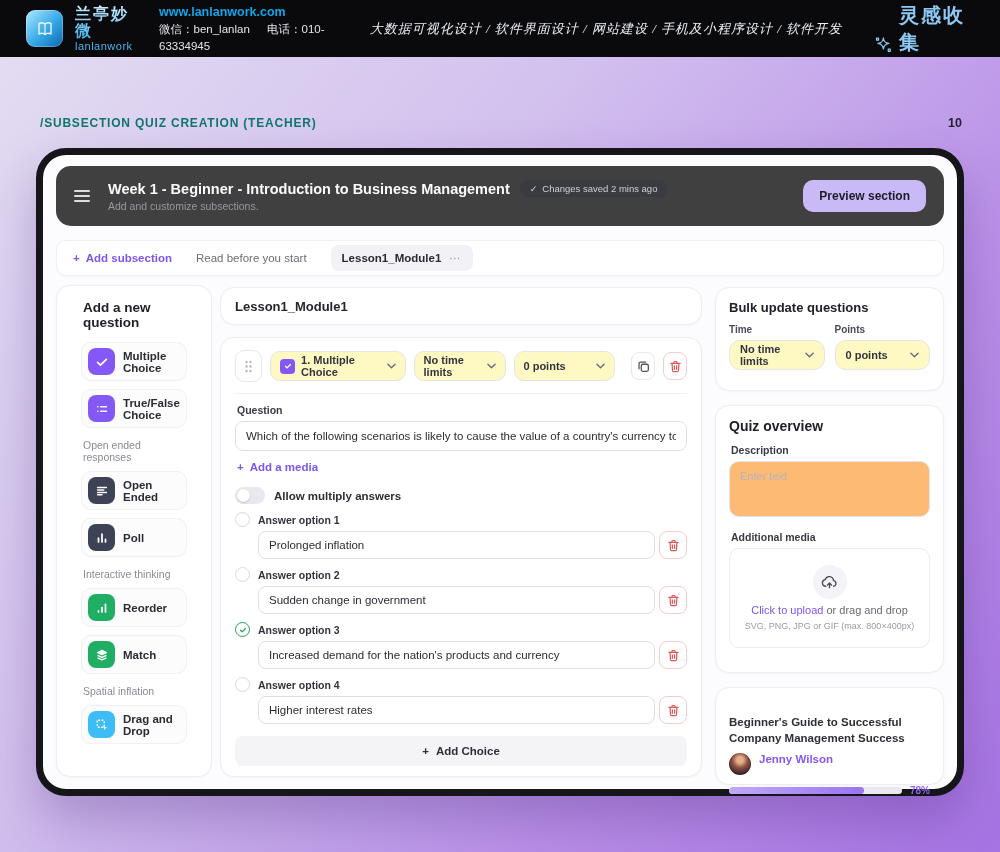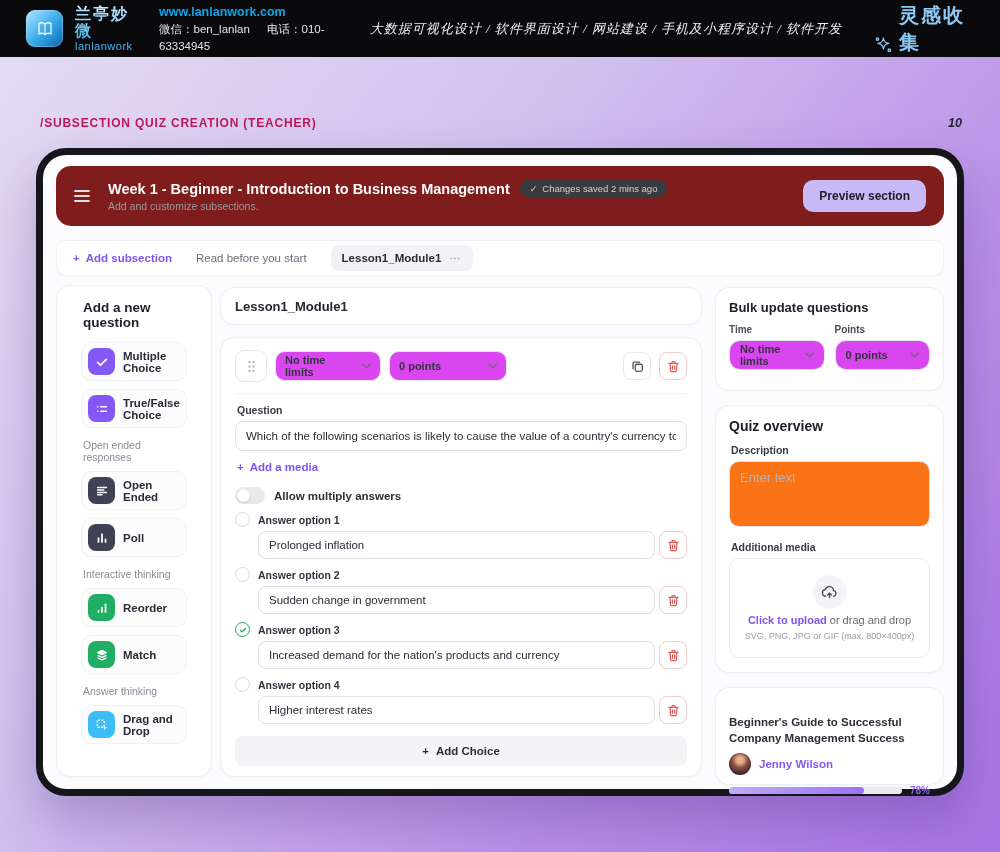--- a/index.html
+++ b/index.html
@@ -22,29 +22,29 @@
   .contact-top{font-size:12.5px;color:#0ea5e9;font-weight:bold;}
   .contact-bottom{font-size:11.5px;color:#e4e4ea;}
   .contact-bottom span{margin-right:14px;}
   .services{margin-left:auto;font-family:"Liberation Serif","DejaVu Serif",serif;font-style:italic;
     font-size:13px;color:#eceff4;letter-spacing:1px;white-space:nowrap;}
   .collection{display:flex;align-items:flex-end;gap:6px;margin-left:20px;}
   .collection-text{font-family:"Liberation Serif","DejaVu Serif",serif;font-weight:bold;
     font-size:20px;letter-spacing:2px;color:#8ec8f4;}
   
   .page-label{position:absolute;left:40px;top:116px;font-size:12px;font-weight:bold;
-    letter-spacing:.8px;color:#be185d;}
-  .page-number{position:absolute;right:38px;top:116px;font-size:12.5px;font-weight:bold;color:#23232e;font-style:italic;}
+    letter-spacing:.8px;color:#0f766e;}
+  .page-number{position:absolute;right:38px;top:116px;font-size:12.5px;font-weight:bold;color:#23232e;}
   
   .frame{position:absolute;left:36px;top:148px;width:928px;height:648px;box-sizing:border-box;
     background:#fcfcfe;border:7px solid #16161a;border-radius:30px;
     box-shadow:0 24px 50px rgba(62,30,110,.28);}
   
   .dark-header{position:absolute;left:13px;top:11px;width:888px;height:60px;box-sizing:border-box;
-    background:#7f1d1d;border-radius:15px;display:flex;align-items:center;padding:0 18px;}
+    background:#404040;border-radius:15px;display:flex;align-items:center;padding:0 18px;}
   .hamburger{width:16px;display:flex;flex-direction:column;gap:3px;cursor:pointer;}
   .hamburger i{display:block;height:2px;background:#dcdce2;border-radius:2px;}
   .dh-text{margin-left:18px;display:flex;flex-direction:column;gap:3px;}
   .dh-title-row{display:flex;align-items:center;gap:10px;}
   .dh-title{font-size:14.5px;font-weight:bold;color:#fafafa;}
   .saved-badge{background:#3a3a41;border-radius:999px;padding:3px 10px;font-size:9.5px;
     color:#cfcfd6;display:flex;align-items:center;gap:5px;white-space:nowrap;}
   .saved-badge .chk{font-size:9px;color:#d8d8de;}
   .dh-sub{font-size:10.5px;color:#97979f;}
   .preview-btn{margin-left:auto;background:#c9b9f7;color:#1c1c27;font-size:12px;font-weight:bold;
@@ -74,21 +74,21 @@
   .ic-dark{background:#3d4254;}
   .ic-green{background:#1fae63;}
   .ic-sky{background:#3cbdf6;}
   
   .module-title{position:absolute;left:177px;top:132px;width:482px;height:38px;
     display:flex;align-items:center;padding:0 14px;font-size:13px;font-weight:600;color:#26262f;}
   .question-card{position:absolute;left:177px;top:182px;width:482px;height:440px;padding:12px 14px;overflow:hidden;}
   .q-toolbar{display:flex;align-items:center;gap:8px;padding-bottom:11px;border-bottom:1px solid #f2f2f6;}
   .drag-handle{width:30px;height:30px;border:1px solid #e7e7ed;border-radius:9px;display:grid;
     place-items:center;cursor:grab;background:#fff;}
-  .select{height:30px;border:1px solid #e4e4ea;border-radius:10px;background:#d946ef;display:flex;
+  .select{height:30px;border:1px solid #e4e4ea;border-radius:10px;background:#fef9c3;display:flex;
     align-items:center;gap:6px;padding:0 9px;font-size:11px;font-weight:600;color:#33333e;
     cursor:pointer;box-sizing:border-box;}
   .select .grow{flex:1;}
   .mini-check{width:15px;height:15px;border-radius:4px;background:#8458f5;display:grid;
     place-items:center;color:#fff;flex:0 0 auto;}
   .sel-type{width:158px;}
   .sel-time{width:106px;}
   .sel-points{width:118px;}
   .icon-btn{width:28px;height:28px;border-radius:8px;border:1px solid #e7e7ed;background:#fff;
     display:grid;place-items:center;cursor:pointer;padding:0;}
@@ -119,33 +119,33 @@
     color:#2e2e38;cursor:pointer;}
   
   .bulk-card{position:absolute;left:672px;top:132px;width:229px;height:104px;padding:12px 13px;}
   .panel-heading{font-size:13px;font-weight:bold;color:#20202a;}
   .bulk-row{display:flex;gap:10px;margin-top:9px;}
   .bulk-col{flex:1;display:flex;flex-direction:column;gap:5px;}
   .field-label{font-size:10px;font-weight:600;color:#4a4a56;}
   .bulk-col .select{border-radius:11px;padding:0 10px;}
   .overview-card{position:absolute;left:672px;top:250px;width:229px;height:268px;padding:12px 13px;}
   .overview-card .panel-heading{font-size:14px;}
-  .desc-area{width:100%;height:66px;border:1px solid #e3e3ea;border-radius:10px;padding:8px 10px;
-    font-size:13px;color:#2c2c36;box-sizing:border-box;resize:none;font-family:inherit;background:#f97316;}
+  .desc-area{width:100%;height:56px;border:1px solid #e3e3ea;border-radius:10px;padding:8px 10px;
+    font-size:11px;color:#2c2c36;box-sizing:border-box;resize:none;font-family:inherit;background:#fdba74;}
   .desc-area::placeholder{color:#b4b4be;}
   .upload-box{border:1px solid #ececf1;border-radius:10px;height:98px;display:flex;
     flex-direction:column;align-items:center;justify-content:center;gap:5px;cursor:pointer;background:#fff;}
   .upload-circle{width:34px;height:34px;border-radius:50%;background:#f4f4f8;display:grid;
     place-items:center;color:#4a4a56;}
   .upload-line1{font-size:11px;color:#6a6a75;}
-  .upload-line1 .cta{color:#7c55f2;font-weight:bold;}
+  .upload-line1 .cta{color:#7c55f2;font-weight:normal;}
   .upload-line2{font-size:9px;color:#9a9aa4;}
   .course-card{position:absolute;left:672px;top:532px;width:229px;height:98px;padding:27px 13px;}
   .course-title{font-size:11.5px;font-weight:600;color:#2e2e38;line-height:1.35;}
-  .author-row{display:flex;align-items:center;gap:8px;margin-top:7px;}
+  .author-row{display:flex;gap:8px;margin-top:7px;}
   .avatar{width:22px;height:22px;border-radius:50%;flex:0 0 auto;
     background:radial-gradient(circle at 50% 32%,#e8b08a 16%,#8a5242 42%,#38222c 78%);
     box-shadow:inset 0 0 0 1px rgba(0,0,0,.1);}
   .author-name{font-size:11.5px;font-weight:bold;color:#8458f5;}
   .progress-row{display:flex;align-items:center;gap:8px;margin-top:10px;}
   .progress-track{flex:1;height:7px;border-radius:6px;background:#e9e9ef;overflow:hidden;}
   .progress-fill{height:100%;border-radius:6px;background:linear-gradient(90deg,#bfaaf8,#9a74f3);}
   .progress-pct{font-size:10px;font-weight:bold;color:#8d66f0;}
 </style>
 </head>
@@ -266,21 +266,21 @@
     <div class="qtype">
       <span class="qtype-icon ic-green">
         <svg width="14" height="14" viewBox="0 0 16 16" fill="none" stroke="currentColor" stroke-width="1.6" stroke-linejoin="round">
             <path d="M8 2.8l5 2.4L8 7.6 3 5.2 8 2.8z" fill="currentColor"></path>
             <path d="M3 8.4L8 10.8l5-2.4M3 11.2L8 13.6l5-2.4"></path>
           </svg>
       </span>
       <span class="qtype-label">Match</span>
     </div>
 
-    <div class="qgroup-heading">Answer thinking</div>
+    <div class="qgroup-heading">Spatial inflation</div>
     <div class="qtype">
       <span class="qtype-icon ic-sky">
         <svg width="14" height="14" viewBox="0 0 16 16" fill="none" stroke="currentColor" stroke-width="1.5">
             <rect x="2.6" y="2.6" width="8" height="8" rx="1" stroke-dasharray="2.2 1.6"></rect>
             <path d="M9.4 9.4l4.4 1.8-2 .7-.8 2-1.6-4.5z" fill="currentColor" stroke="none"></path>
           </svg>
       </span>
       <span class="qtype-label">Drag and Drop</span>
     </div>
   </div>
@@ -292,20 +292,31 @@
       <div class="drag-handle">
         <svg width="9" height="13" viewBox="0 0 9 13" fill="#b6b6c0">
             <circle cx="2.5" cy="2" r="1.2"></circle>
             <circle cx="6.5" cy="2" r="1.2"></circle>
             <circle cx="2.5" cy="6.5" r="1.2"></circle>
             <circle cx="6.5" cy="6.5" r="1.2"></circle>
             <circle cx="2.5" cy="11" r="1.2"></circle>
             <circle cx="6.5" cy="11" r="1.2"></circle>
           </svg>
       </div>
+      <div class="select sel-type">
+        <span class="mini-check">
+          <svg width="8" height="8" viewBox="0 0 16 16" fill="none" stroke="currentColor" stroke-width="2.6" stroke-linecap="round" stroke-linejoin="round">
+              <path d="M3 8.5l3.2 3.2L13 5"></path>
+            </svg>
+        </span>
+        <span class="grow">1. Multiple Choice</span>
+        <svg width="9" height="6" viewBox="0 0 10 6" fill="none" stroke="#6a6a75" stroke-width="1.5" stroke-linecap="round" stroke-linejoin="round">
+            <path d="M1 1l4 4 4-4"></path>
+          </svg>
+      </div>
       <div class="select sel-time">
         <span class="grow">No time limits</span>
         <svg width="9" height="6" viewBox="0 0 10 6" fill="none" stroke="#6a6a75" stroke-width="1.5" stroke-linecap="round" stroke-linejoin="round">
             <path d="M1 1l4 4 4-4"></path>
           </svg>
       </div>
       <div class="select sel-points">
         <span class="grow">0 points</span>
         <svg width="9" height="6" viewBox="0 0 10 6" fill="none" stroke="#6a6a75" stroke-width="1.5" stroke-linecap="round" stroke-linejoin="round">
             <path d="M1 1l4 4 4-4"></path>

